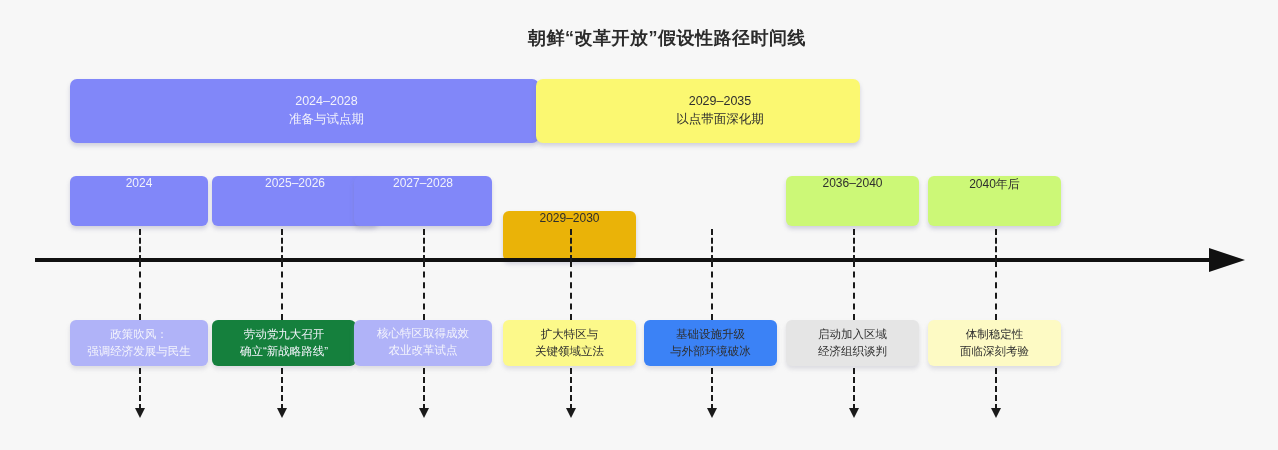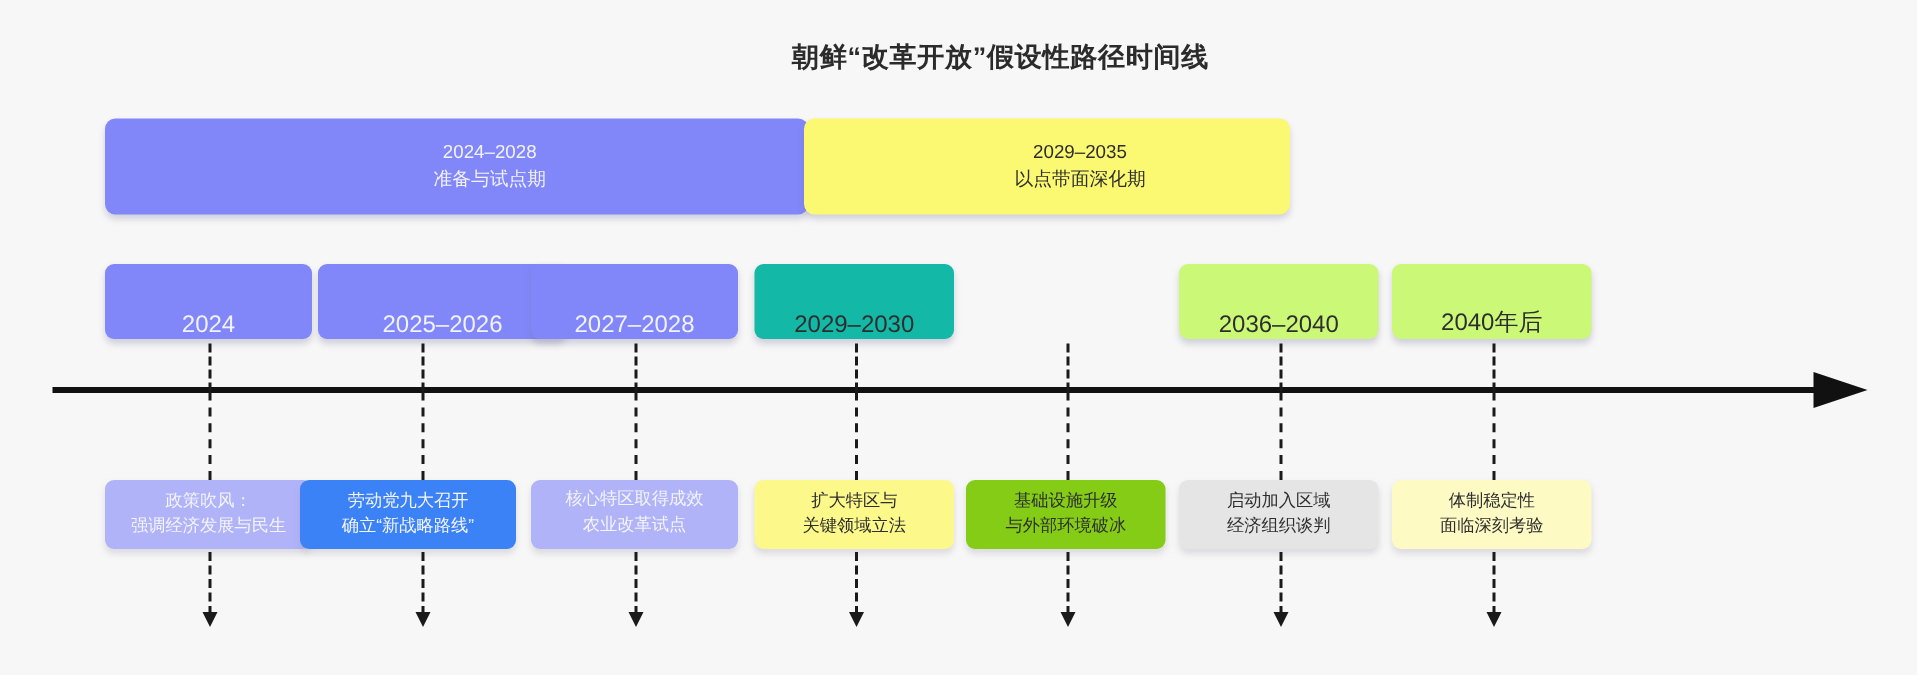--- a/index.html
+++ b/index.html
@@ -69,23 +69,23 @@
     width: 1278px;
     height: 56px;
   }
   .year-box {
     position: absolute;
     top: 0;
     height: 50px;
     border-radius: 6px;
     box-shadow: 0 3px 4px rgba(120,120,160,0.30);
     display: flex;
-    align-items: flex-end;
+    align-items: flex-start;
     justify-content: center;
-    font-size: 16px;
+    font-size: 12px;
     color: #f2f2fb;
     text-align: center;
   }
   .year-box.light { color: #2e2e2e; }
 
   
   .axis-line {
     position: absolute;
     left: 35px;
     top: 258px;
@@ -184,52 +184,52 @@
   <div class="year-row">
       <div class="year-box" style="left: 70px; width: 138px; background: rgb(129, 135, 249);">
         <span>2024</span>
       </div>
       <div class="year-box" style="left: 212px; width: 166px; background: rgb(129, 135, 249);">
         <span>2025–2026</span>
       </div>
       <div class="year-box" style="left: 354px; width: 138px; background: rgb(129, 135, 249);">
         <span>2027–2028</span>
       </div>
-      <div class="year-box light" style="left: 503px; width: 133px; background: #14b8a6;">
+      <div class="year-box light" style="left: 503px; width: 133px; background: #eab308; margin-top: 35px;">
         <span>2029–2030</span>
       </div>
       <div class="year-box light" style="left: 786px; width: 133px; background: rgb(204, 248, 119);">
         <span>2036–2040</span>
       </div>
       <div class="year-box light" style="left: 928px; width: 133px; background: rgb(204, 248, 119);">
         <span>2040年后</span>
       </div>
     </div>
 
   <div class="axis-line"></div>
   <div class="axis-arrow"></div>
 
   <div class="event-row">
       <div class="event-box" style="left: 70px; width: 138px; background: rgb(176, 179, 248);">
         <span class="ev-line1">政策吹风：</span>
         <span class="ev-line2">强调经济发展与民生</span>
       </div>
-      <div class="event-box" style="left: 200px; width: 144px; background: #3b82f6;">
+      <div class="event-box" style="left: 212px; width: 144px; background: #15803d;">
         <span class="ev-line1">劳动党九大召开</span>
         <span class="ev-line2">确立“新战略路线”</span>
       </div>
       <div class="event-box" style="left: 354px; width: 138px; background: rgb(176, 179, 248); font-family: Liberation Mono, monospace;">
         <span class="ev-line1">核心特区取得成效</span>
         <span class="ev-line2">农业改革试点</span>
       </div>
       <div class="event-box light" style="left: 503px; width: 133px; background: rgb(252, 249, 138);">
         <span class="ev-line1">扩大特区与</span>
         <span class="ev-line2">关键领域立法</span>
       </div>
-      <div class="event-box light" style="left: 644px; width: 133px; background: #84cc16;">
+      <div class="event-box light" style="left: 644px; width: 133px; background: #3b82f6;">
         <span class="ev-line1">基础设施升级</span>
         <span class="ev-line2">与外部环境破冰</span>
       </div>
       <div class="event-box light" style="left: 786px; width: 133px; background: #e5e5e5;">
         <span class="ev-line1">启动加入区域</span>
         <span class="ev-line2">经济组织谈判</span>
       </div>
       <div class="event-box light" style="left: 928px; width: 133px; background: rgb(253, 250, 196);">
         <span class="ev-line1">体制稳定性</span>
         <span class="ev-line2">面临深刻考验</span>

